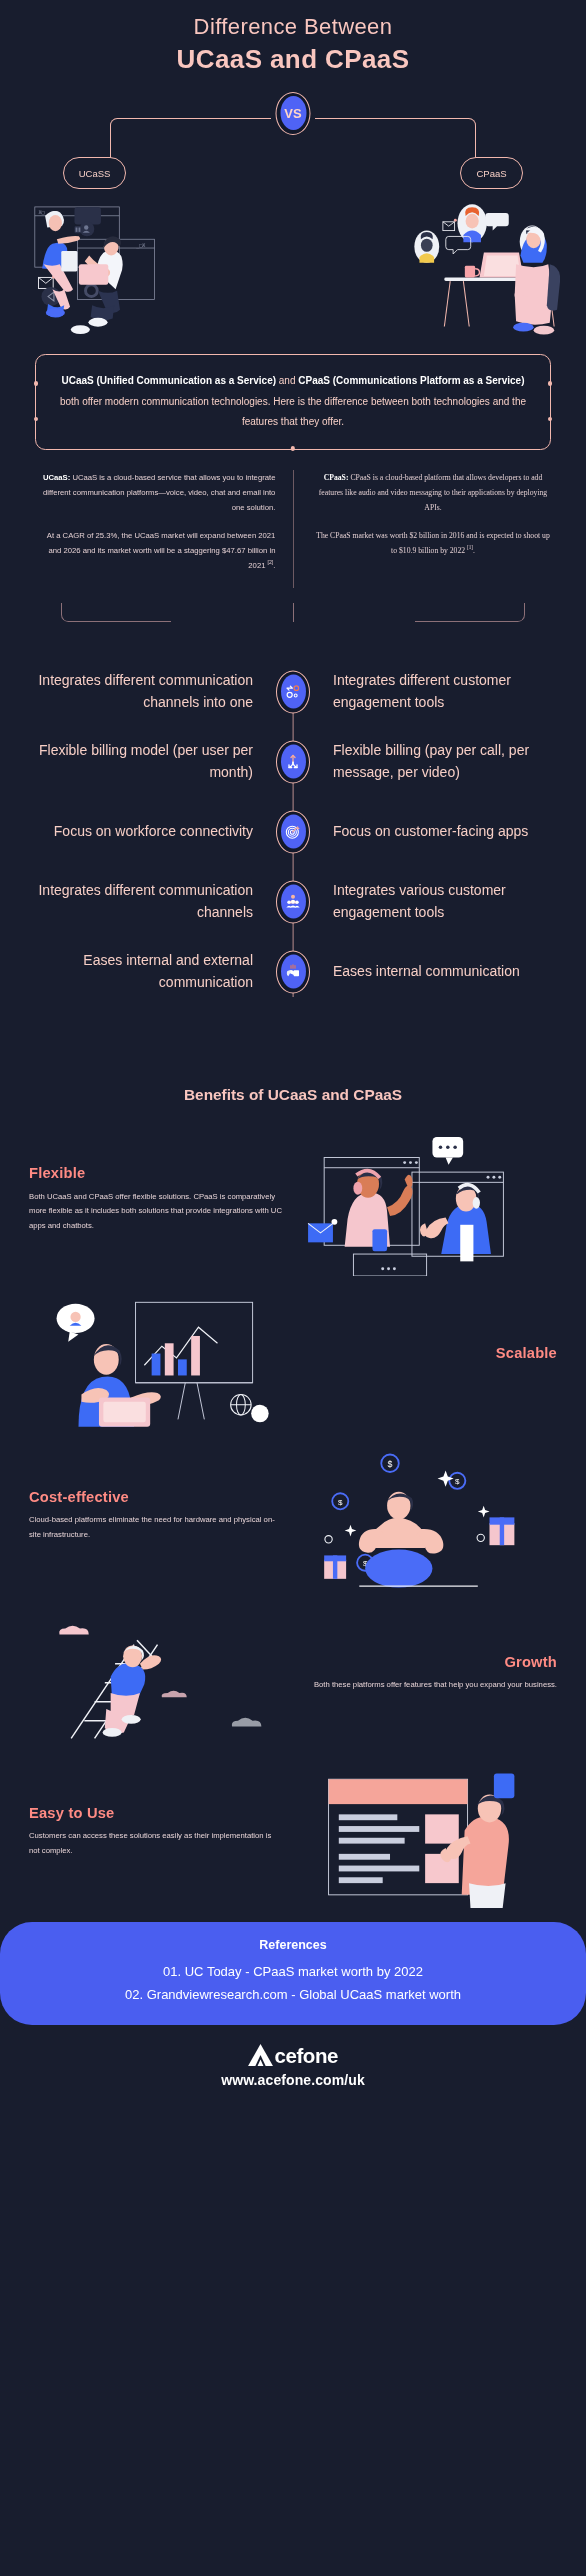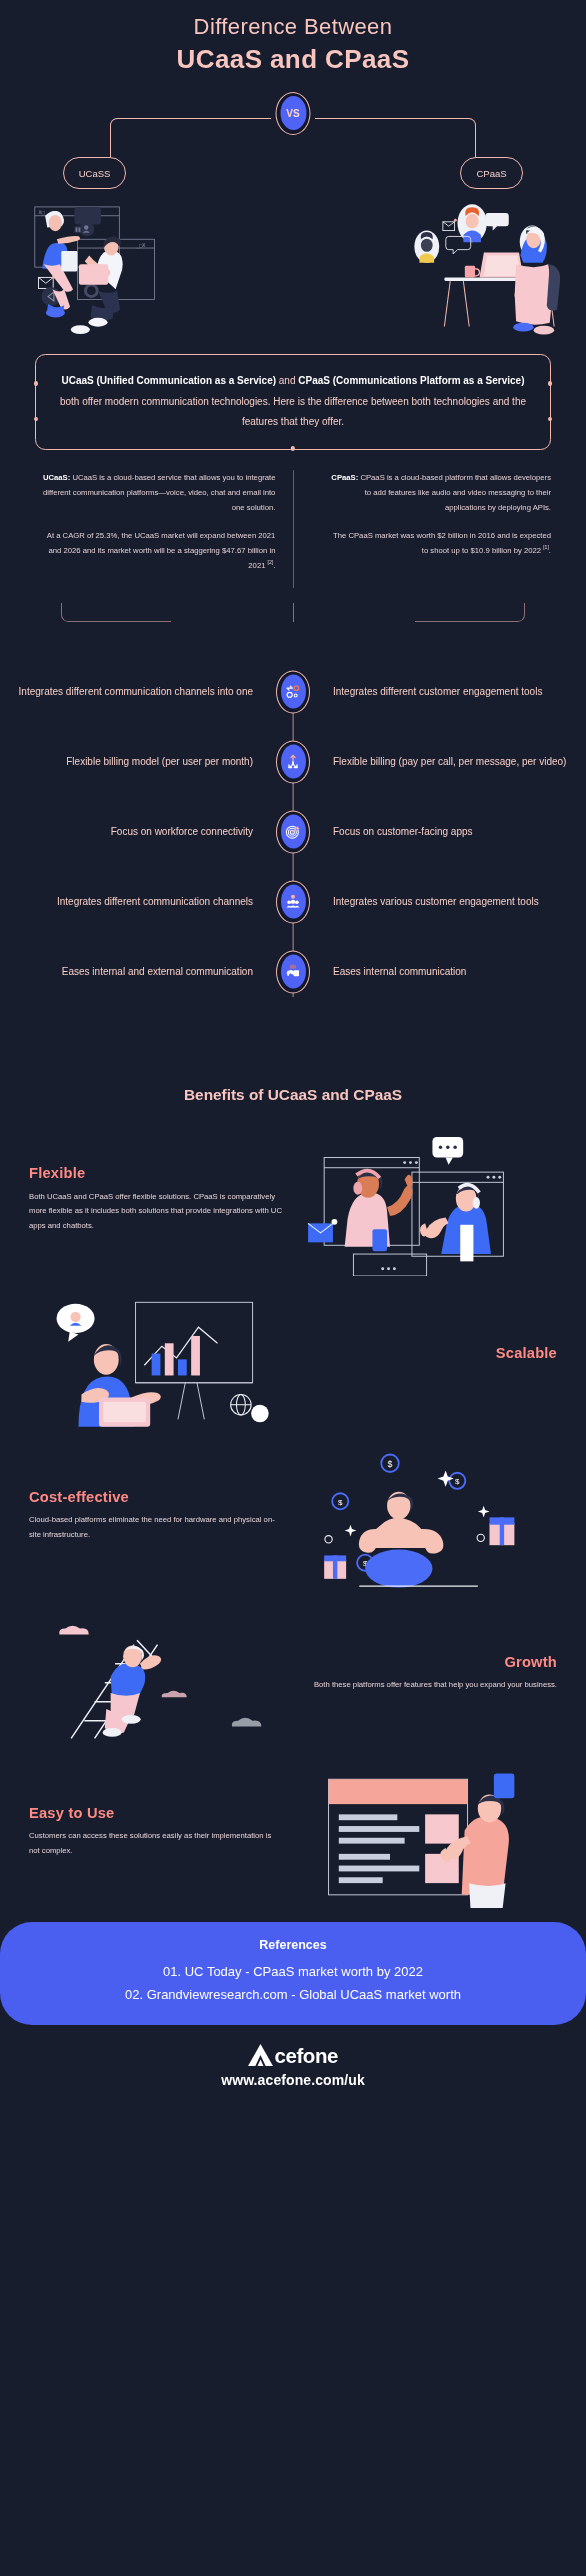--- a/index.html
+++ b/index.html
@@ -53,21 +53,21 @@
     background: #12182a;
     display: flex; align-items: center; justify-content: center;
     z-index: 3;
   }
   .vs-inner {
     width: 26px; height: 34px;
     border-radius: 50%;
     background: #4f63f5;
     display: flex; align-items: center; justify-content: center;
     color: #ffd6c9;
-    font-size: 10px;
+    font-size: 13px;
     font-weight: 700;
   }
   .connector {
     position: absolute;
     top: 34px;
     left: 110px;
     right: 110px;
     height: 50px;
     border: 0.7px solid #f2b8ae;
     border-bottom: none;
@@ -134,21 +134,21 @@
 
   
   .compare {
     position: relative;
     display: flex;
     margin: 20.5px 35px 0 35px;
     padding-bottom: 17.6px;
   }
   .compare-col { width: 50%; }
   .compare-col.left { padding-right: 17.6px; text-align: right; }
-  .compare-col.right { padding-left: 32px; text-align: right; }
+  .compare-col.right { padding-left: 22px; text-align: center; font-family: Liberation Serif, serif; }
   .compare p {
     font-size: 7.7px;
     line-height: 1.95;
     color: #e3cfd2;
     margin-bottom: 12.5px;
   }
   .compare p b { color: #ffffff; font-weight: 700; }
   .compare sup { font-size: 5.1px; vertical-align: super; }
   .vdivider {
     position: absolute;
@@ -194,21 +194,21 @@
   }
   .feat-row {
     position: relative;
     display: flex;
     align-items: center;
     height: 70px;
     z-index: 2;
   }
   .feat-text {
     width: 50%;
-    font-size: 10px;
+    font-size: 14px;
     line-height: 1.55;
     color: #f7cfc6;
   }
   .feat-text.left { text-align: right; padding-right: 40px; }
   .feat-text.right { text-align: left; padding-left: 40px; }
   .feat-badge {
     position: absolute;
     left: 50%;
     top: 50%;
     transform: translate(-50%, -50%);

